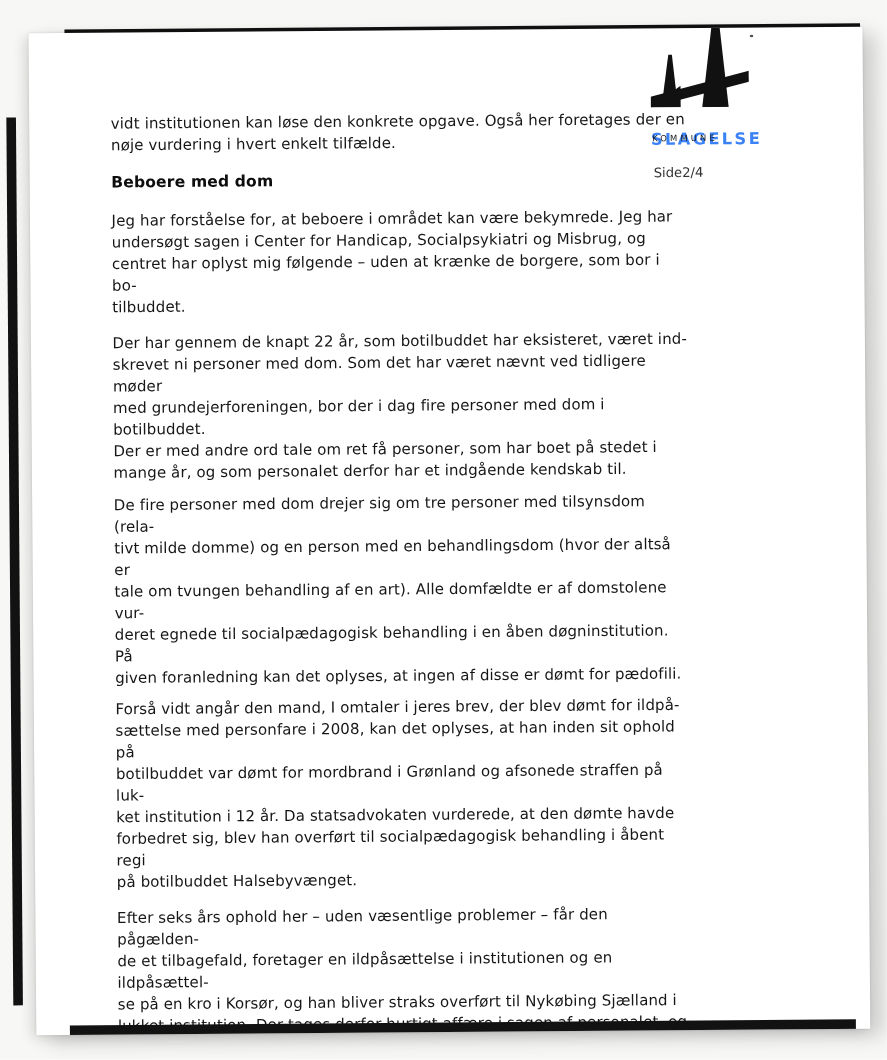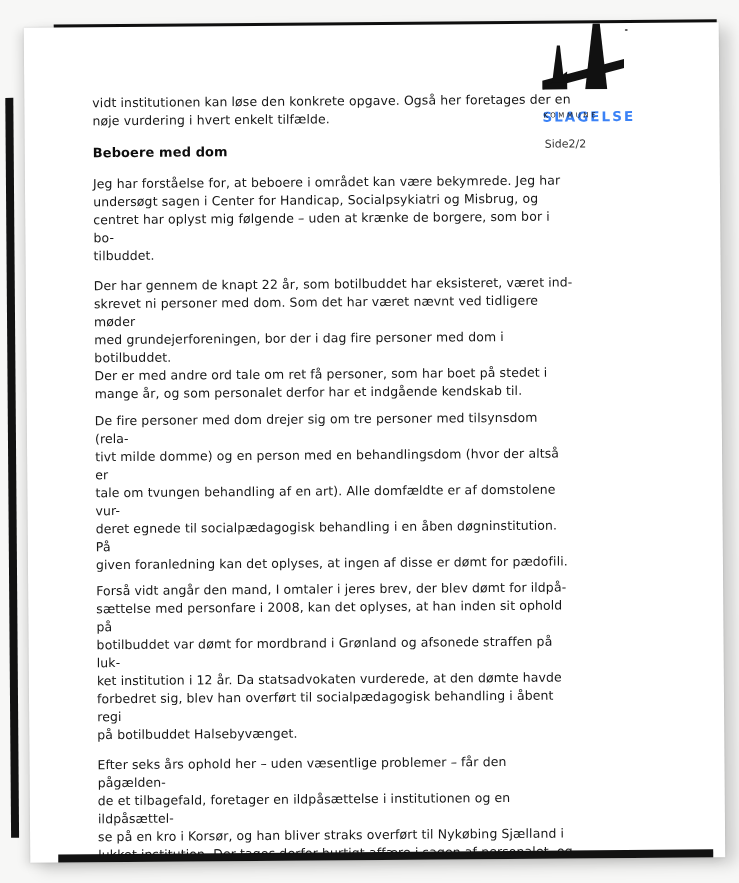--- a/index.html
+++ b/index.html
@@ -88,19 +88,19 @@
       <svg class="logo-icon" viewBox="0 0 82 66" xmlns="http://www.w3.org/2000/svg">
         <polygon points="0,57 82,36 82,45 0,66" fill="#111"></polygon>
         <polygon points="0,66 25,48 25,66" fill="#111"></polygon>
         <polygon points="15,22 18,22 22,59 10,59" fill="#111"></polygon>
         <polygon points="51,0 58,0 65,66 43,66" fill="#111"></polygon>
       </svg>
       <div class="logo-name">SLAGELSE</div>
       <div class="logo-sub">KOMMUNE</div>
     </div>
 
-    <div class="side-label">Side2/2</div>
+    <div class="side-label">Side2/4</div>
 
     <div class="speck"></div>
 
     <div class="band band-bottom"></div>
   </div>
 </div>
 
 </body></html>

